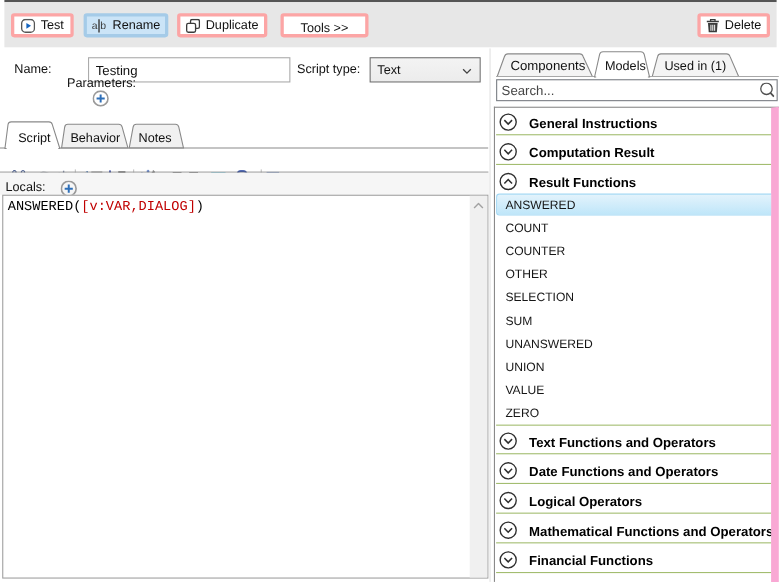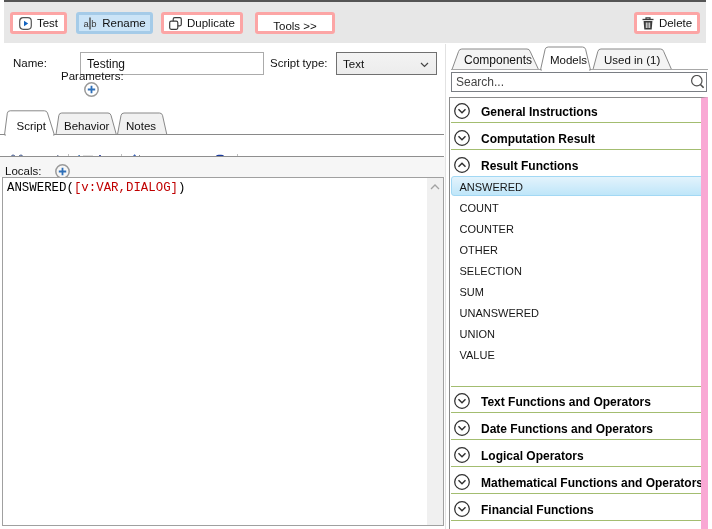--- a/index.html
+++ b/index.html
@@ -271,20 +271,21 @@
     <div id="sel"></div>
     <div class="item" style="top:78px">ANSWERED</div>
     <div class="item" style="top:120px">COUNTER</div>
     <div class="item" style="top:99px">COUNT</div>
     <div class="item" style="top:141px">OTHER</div>
     <div class="item" style="top:162px">SELECTION</div>
     <div class="item" style="top:183px">SUM</div>
     <div class="item" style="top:204px">UNANSWERED</div>
     <div class="item" style="top:225px">UNION</div>
     <div class="item" style="top:246px">VALUE</div>
+    <div class="item" style="top:267px">ZERO</div>
     <div class="gline" style="top:288px"></div>
     <div class="hdr" style="top:291px">
         <svg class="circ" width="18" height="18" viewBox="0 0 18 18">
           <circle cx="9" cy="9" r="7.3" fill="none" stroke="#2f2f2f" stroke-width="1.25"></circle>
           <path d="M5.5 7.2 L9 10.8 L12.5 7.2" fill="none" stroke="#2f2f2f" stroke-width="1.4"></path>
         </svg>
         <div class="htx">Text Functions and Operators</div>
       </div>
     <div class="gline" style="top:314px"></div>
     <div class="hdr" style="top:318px">

